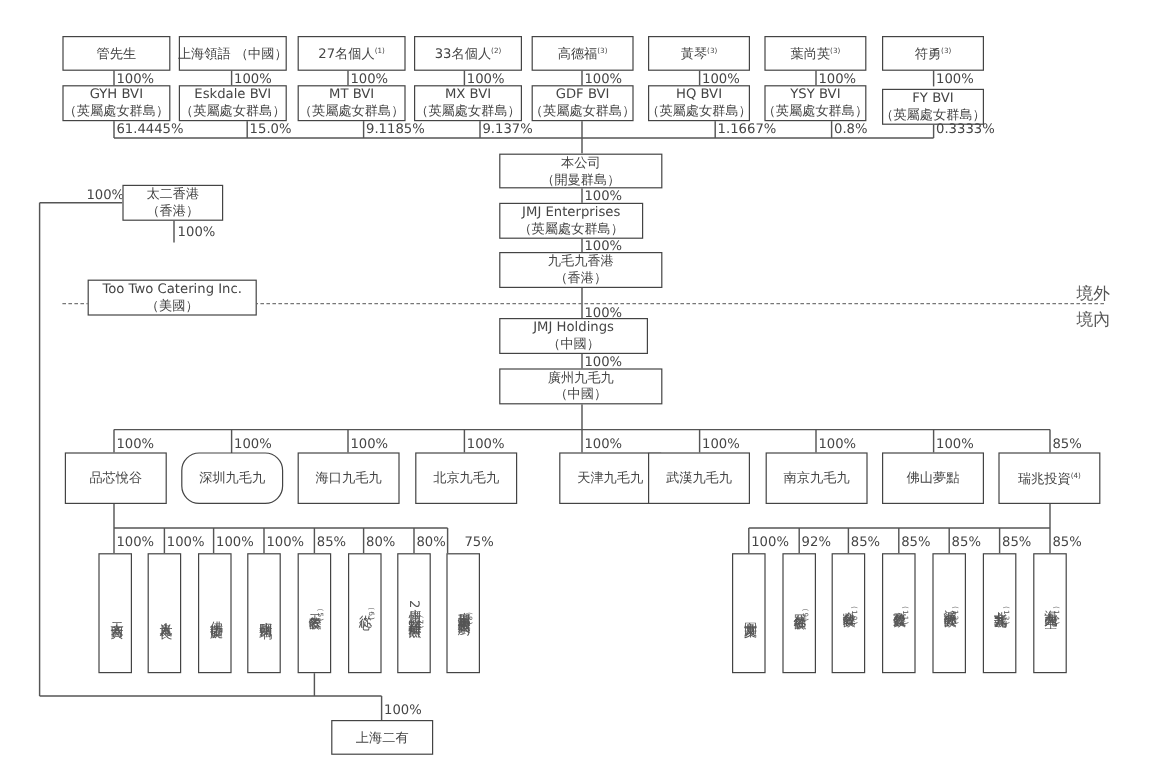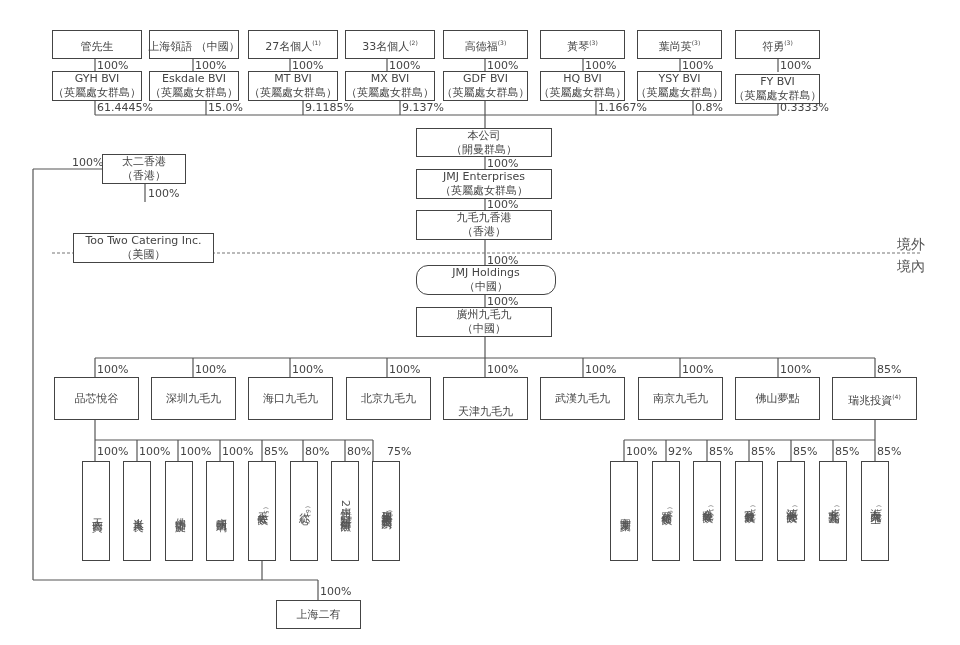--- a/index.html
+++ b/index.html
@@ -167,21 +167,21 @@
 <span class="pct" style="left:487px;top:102px;margin-top:42px;">3.0%</span>
 <span class="pct" style="left:598px;top:102px;">1.1667%</span>
 <span class="pct" style="left:695px;top:102px;">0.8%</span>
 <span class="pct" style="left:780px;top:102px;">0.3333%</span>
 
 <div class="box" style="left:416px;top:128px;width:136px;height:29px;">
     <span class="l1">本公司</span>
     <span class="l2">（開曼群島）</span>
   </div>
 <span class="pct" style="left:487px;top:158px;">100%</span>
-<div class="box" style="left:416px;top:169px;width:136px;height:30px;">
+<div class="box" style="left:416px;top:169px;width:120px;height:30px;">
     <span class="l1">JMJ Enterprises</span>
     <span class="l2">（英屬處女群島）</span>
   </div>
 <span class="pct" style="left:487px;top:199px;">100%</span>
 <div class="box" style="left:416px;top:210px;width:136px;height:30px;">
     <span class="l1">九毛九香港</span>
     <span class="l2">（香港）</span>
   </div>
 
 <span class="pct" style="left:72px;top:157px;">100%</span>
@@ -192,21 +192,21 @@
 <span class="pct" style="left:148px;top:188px;">100%</span>
 <div class="box" style="left:73px;top:202px;width:141px;height:30px;margin-top:31px;">
     <span class="l1">Too Two Catering Inc.</span>
     <span class="l2">（美國）</span>
   </div>
 
 <span class="zone" style="left:897px;top:236px;">境外</span>
 <span class="zone" style="left:897px;top:258px;">境內</span>
 
 <span class="pct" style="left:487px;top:255px;">100%</span>
-<div class="box" style="left:416px;top:265px;width:140px;height:30px;border-radius:12px;">
+<div class="box" style="left:416px;top:265px;width:124px;height:30px;">
     <span class="l1">JMJ Holdings</span>
     <span class="l2">（中國）</span>
   </div>
 <span class="pct" style="left:487px;top:296px;">100%</span>
 <div class="box" style="left:416px;top:307px;width:136px;height:30px;">
     <span class="l1">廣州九毛九</span>
     <span class="l2">（中國）</span>
   </div>
 
 <span class="pct" style="left:97px;top:364px;">100%</span>
@@ -215,30 +215,30 @@
 <span class="pct" style="left:389px;top:364px;">100%</span>
 <span class="pct" style="left:487px;top:364px;">100%</span>
 <span class="pct" style="left:585px;top:364px;">100%</span>
 <span class="pct" style="left:682px;top:364px;">100%</span>
 <span class="pct" style="left:780px;top:364px;">100%</span>
 <span class="pct" style="left:877px;top:364px;">85%</span>
 
 <div class="box" style="left:54px;top:377px;width:85px;height:43px;">
     <span>品芯悅谷</span>
   </div>
-<div class="box" style="left:151px;top:377px;width:85px;height:43px;">
+<div class="box" style="left:151px;top:377px;width:85px;height:43px;border-radius:15px;">
     <span>深圳九毛九</span>
   </div>
 <div class="box" style="left:248px;top:377px;width:85px;height:43px;">
     <span>海口九毛九</span>
   </div>
 <div class="box" style="left:346px;top:377px;width:85px;height:43px;">
     <span>北京九毛九</span>
   </div>
-<div class="box" style="left:443px;top:377px;width:85px;height:43px;justify-content:flex-end;">
+<div class="box" style="left:466px;top:377px;width:85px;height:43px;">
     <span>天津九毛九</span>
   </div>
 <div class="box" style="left:540px;top:377px;width:85px;height:43px;">
     <span>武漢九毛九</span>
   </div>
 <div class="box" style="left:638px;top:377px;width:85px;height:43px;">
     <span>南京九毛九</span>
   </div>
 <div class="box" style="left:735px;top:377px;width:85px;height:43px;">
     <span>佛山夢點</span>

